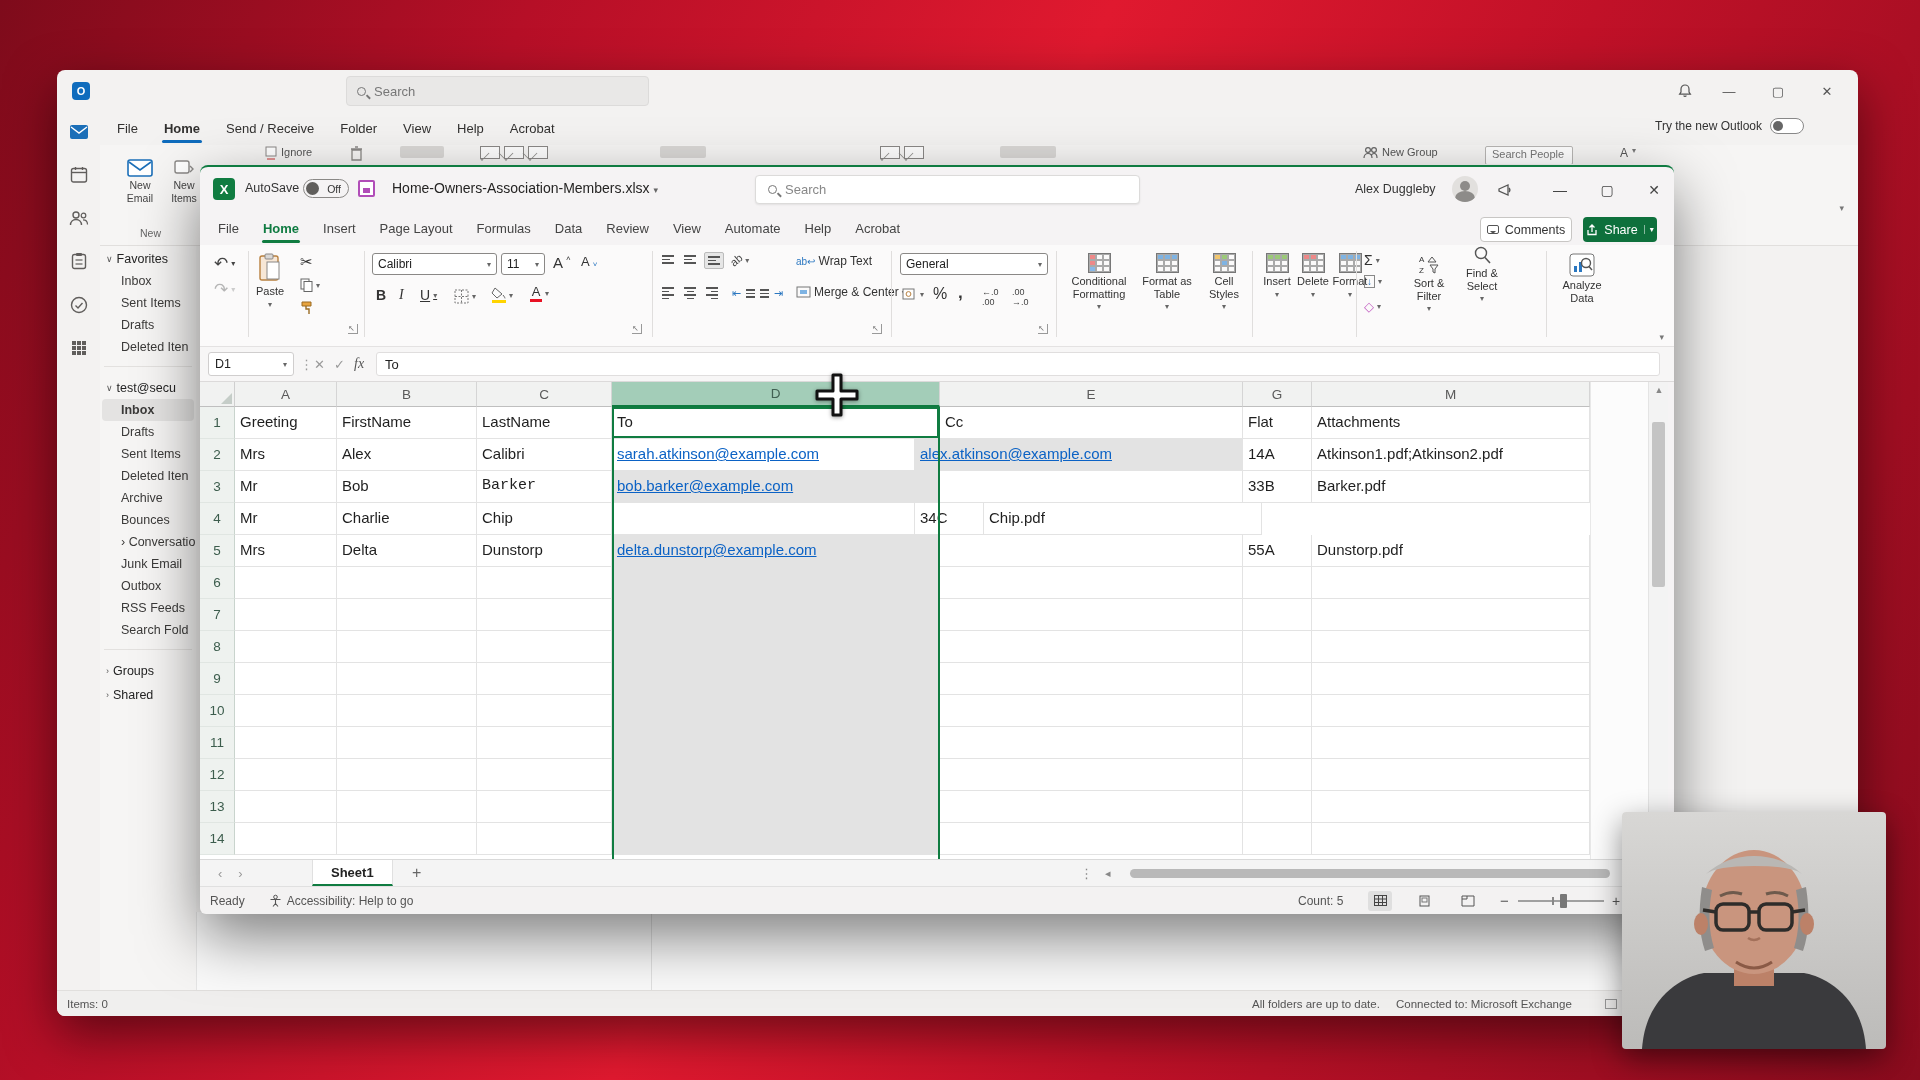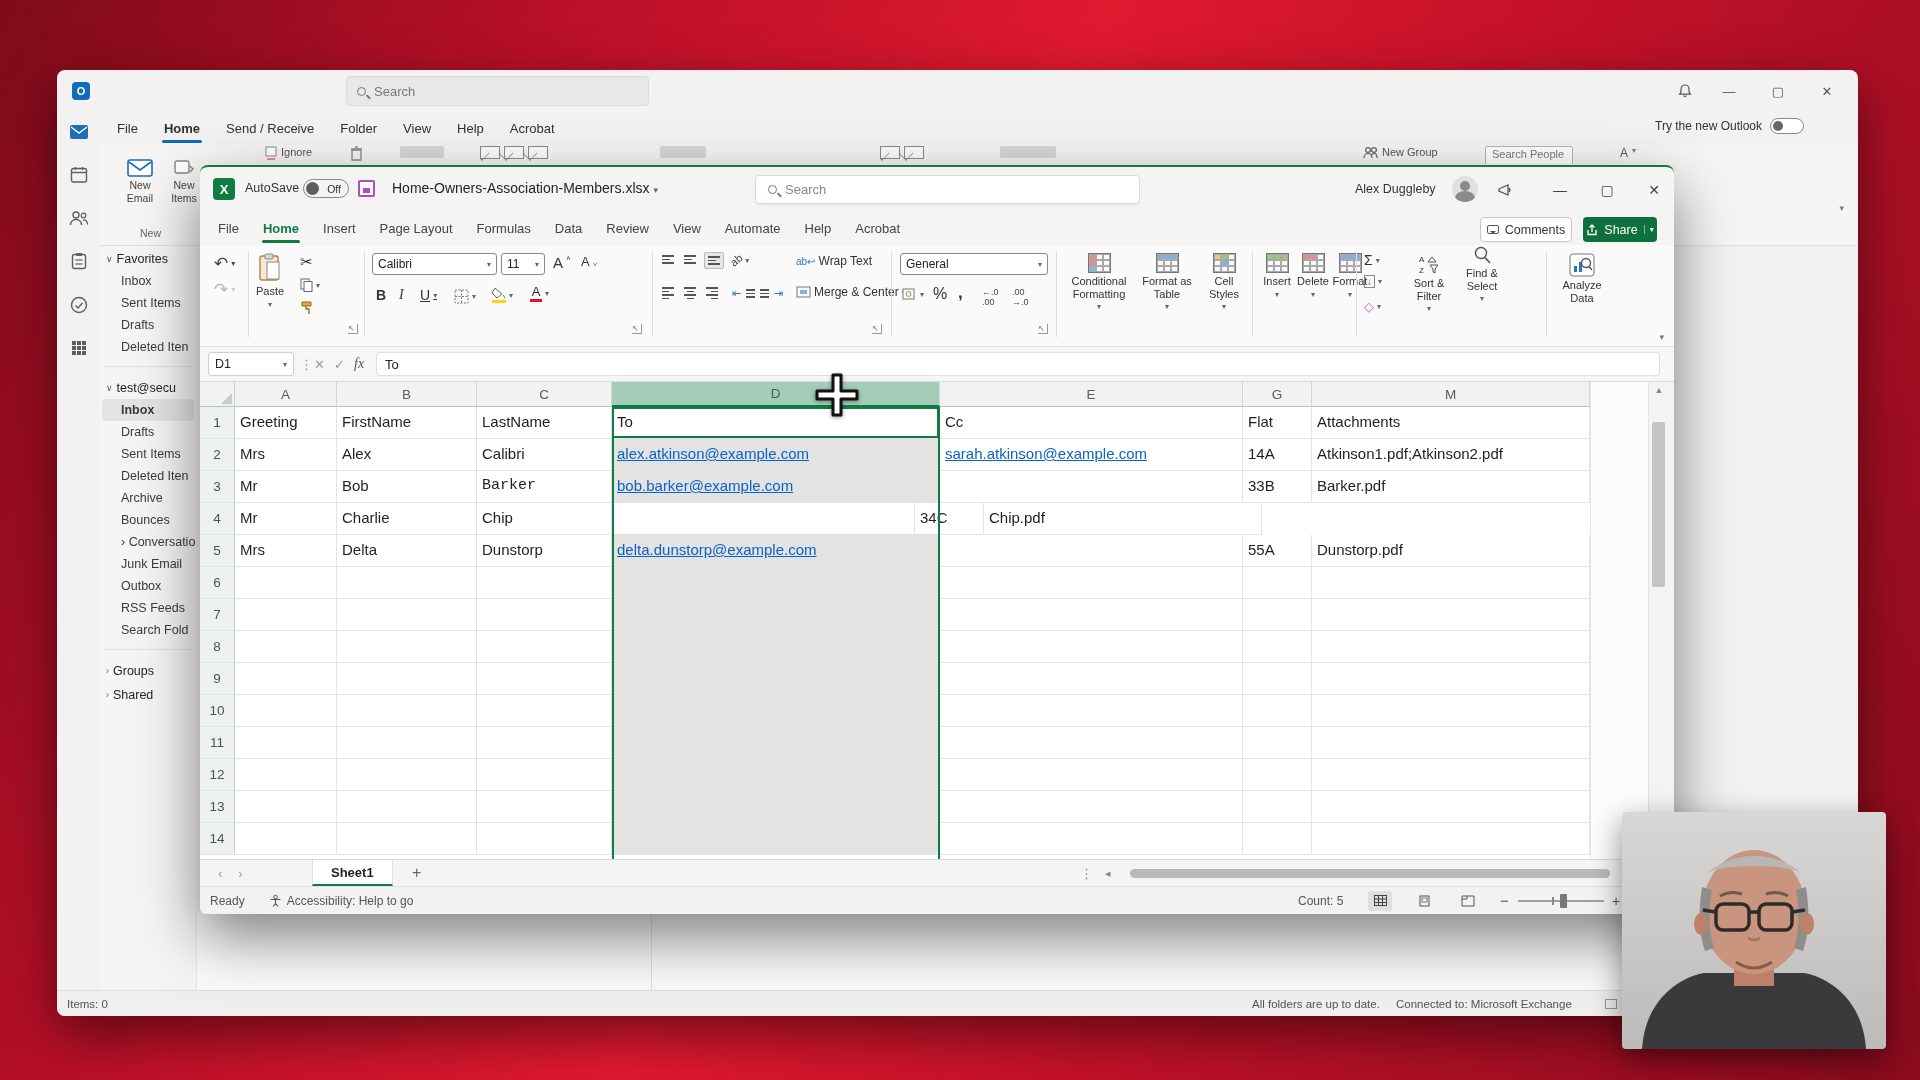--- a/index.html
+++ b/index.html
@@ -713,22 +713,22 @@
           <div class="xcell dactive" style="width: 328px;">To</div>
           <div class="xcell" style="width: 303px;">Cc</div>
           <div class="xcell" style="width: 69px;">Flat</div>
           <div class="xcell" style="width: 278px;">Attachments</div>
         </div>
         <div class="xrow">
           <div class="xrowh">2</div>
           <div class="xcell" style="width: 102px;">Mrs</div>
           <div class="xcell" style="width: 140px;">Alex</div>
           <div class="xcell" style="width: 135px;">Calibri</div>
+          <div class="xcell" style="width: 303px;"><span class="link">sarah.atkinson@example.com</span></div>
           <div class="xcell dcol" style="width: 328px;"><span class="link">alex.atkinson@example.com</span></div>
-          <div class="xcell" style="width: 303px;"><span class="link">sarah.atkinson@example.com</span></div>
           <div class="xcell" style="width: 69px;">14A</div>
           <div class="xcell" style="width: 278px;">Atkinson1.pdf;Atkinson2.pdf</div>
         </div>
         <div class="xrow">
           <div class="xrowh">3</div>
           <div class="xcell" style="width: 102px;">Mr</div>
           <div class="xcell" style="width: 140px;">Bob</div>
           <div class="xcell" style="width: 135px; font-family: Liberation Mono, monospace;">Barker</div>
           <div class="xcell dcol" style="width: 328px;"><span class="link">bob.barker@example.com</span></div>
           <div class="xcell" style="width: 303px;"></div>

